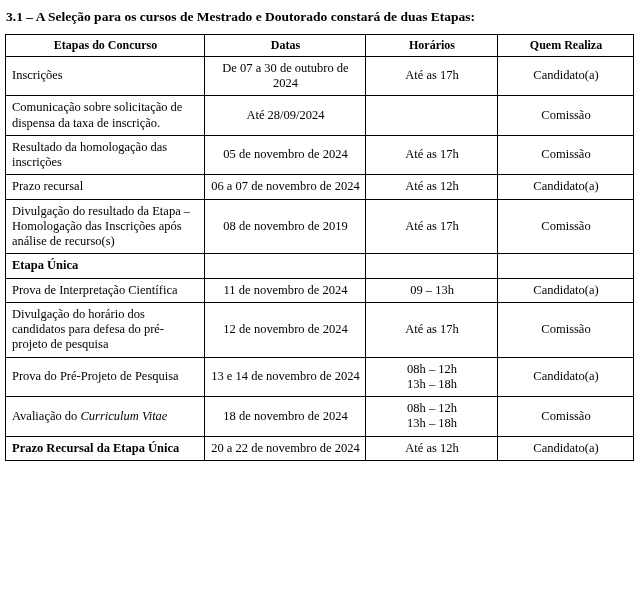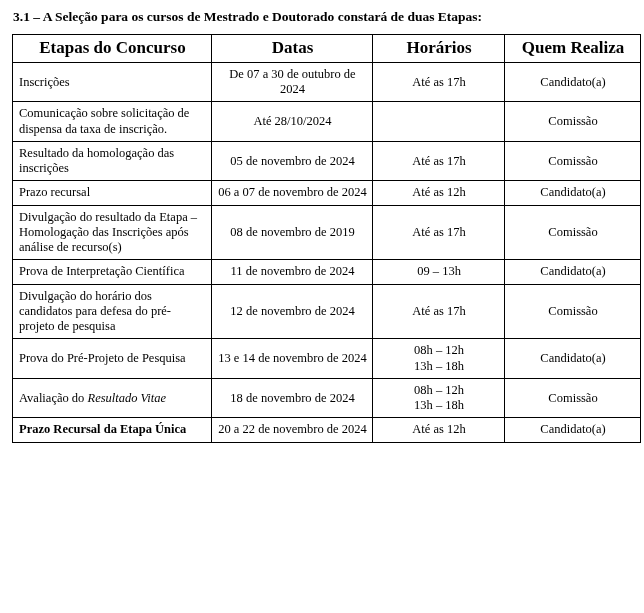--- a/index.html
+++ b/index.html
@@ -12,21 +12,21 @@
     height: 613px;
     font-family: "Liberation Serif", serif;
     color: #000000;
     overflow: hidden;
   }
   .page {
     position: relative;
     width: 644px;
     height: 537px;
     box-sizing: border-box;
-    padding: 0 11px;
+    padding: 0 4px;
   }
   .heading {
     font-size: 13.5px;
     font-weight: bold;
     line-height: 1.2;
     padding: 9px 0 9px 2px;
     white-space: nowrap;
   }
   table.schedule {
     border-collapse: collapse;
@@ -38,21 +38,21 @@
   table.schedule td {
     border: 1px solid #000000;
     vertical-align: middle;
     font-size: 12.5px;
     line-height: 1.22;
     padding: 4px 5px 4px 6px;
   }
   table.schedule th {
     text-align: center;
     font-weight: bold;
-    font-size: 17px;
+    font-size: 12px;
     padding-top: 3px;
     padding-bottom: 3px;
   }
   col.c0 { width: 199px; }
   col.c1 { width: 161px; }
   col.c2 { width: 132px; }
   col.c3 { width: 136px; }
   td.c-stage   { text-align: left; }
   td.c-dates   { text-align: center; }
   td.c-hours   { text-align: center; padding-left: 7px; }
@@ -85,21 +85,21 @@
     </thead>
     <tbody id="schedule-body">
         <tr>
           <td class="c-stage">Inscrições</td>
           <td class="c-dates">De 07 a 30 de outubro de 2024</td>
           <td class="c-hours twoline">Até as 17h</td>
           <td class="c-who">Candidato(a)</td>
         </tr>
         <tr>
           <td class="c-stage">Comunicação sobre solicitação de dispensa da taxa de inscrição.</td>
-          <td class="c-dates">Até 28/10/2024</td>
+          <td class="c-dates">Até 28/09/2024</td>
           <td class="c-hours twoline"></td>
           <td class="c-who">Comissão</td>
         </tr>
         <tr>
           <td class="c-stage">Resultado da homologação das inscrições</td>
           <td class="c-dates">05 de novembro de 2024</td>
           <td class="c-hours twoline">Até as 17h</td>
           <td class="c-who">Comissão</td>
         </tr>
         <tr>
@@ -108,40 +108,46 @@
           <td class="c-hours twoline">Até as 12h</td>
           <td class="c-who">Candidato(a)</td>
         </tr>
         <tr>
           <td class="c-stage">Divulgação do resultado da Etapa  – Homologação das Inscrições após análise de recurso(s)</td>
           <td class="c-dates">08 de novembro de 2019</td>
           <td class="c-hours twoline">Até as 17h</td>
           <td class="c-who">Comissão</td>
         </tr>
         <tr>
+          <td class="c-stage bold">Etapa Única</td>
+          <td class="c-dates"></td>
+          <td class="c-hours twoline"></td>
+          <td class="c-who"></td>
+        </tr>
+        <tr>
           <td class="c-stage">Prova de Interpretação Científica</td>
           <td class="c-dates">11 de novembro de 2024</td>
           <td class="c-hours twoline">09 – 13h</td>
           <td class="c-who">Candidato(a)</td>
         </tr>
         <tr>
           <td class="c-stage">Divulgação do horário dos candidatos para defesa do pré-projeto de pesquisa</td>
           <td class="c-dates">12 de novembro de 2024</td>
           <td class="c-hours twoline">Até as 17h</td>
           <td class="c-who">Comissão</td>
         </tr>
         <tr>
           <td class="c-stage">Prova do Pré-Projeto de Pesquisa</td>
           <td class="c-dates">13 e 14 de novembro de 2024</td>
           <td class="c-hours twoline">08h – 12h
 13h – 18h</td>
           <td class="c-who">Candidato(a)</td>
         </tr>
         <tr>
-          <td class="c-stage">Avaliação do <span class="italic">Resultado Vitae</span></td>
+          <td class="c-stage">Avaliação do <span class="italic">Curriculum Vitae</span></td>
           <td class="c-dates">18 de novembro de 2024</td>
           <td class="c-hours twoline">08h – 12h
 13h – 18h</td>
           <td class="c-who">Comissão</td>
         </tr>
         <tr>
           <td class="c-stage bold">Prazo Recursal da Etapa Única</td>
           <td class="c-dates">20 a 22 de novembro de 2024</td>
           <td class="c-hours twoline">Até as 12h</td>
           <td class="c-who">Candidato(a)</td>

